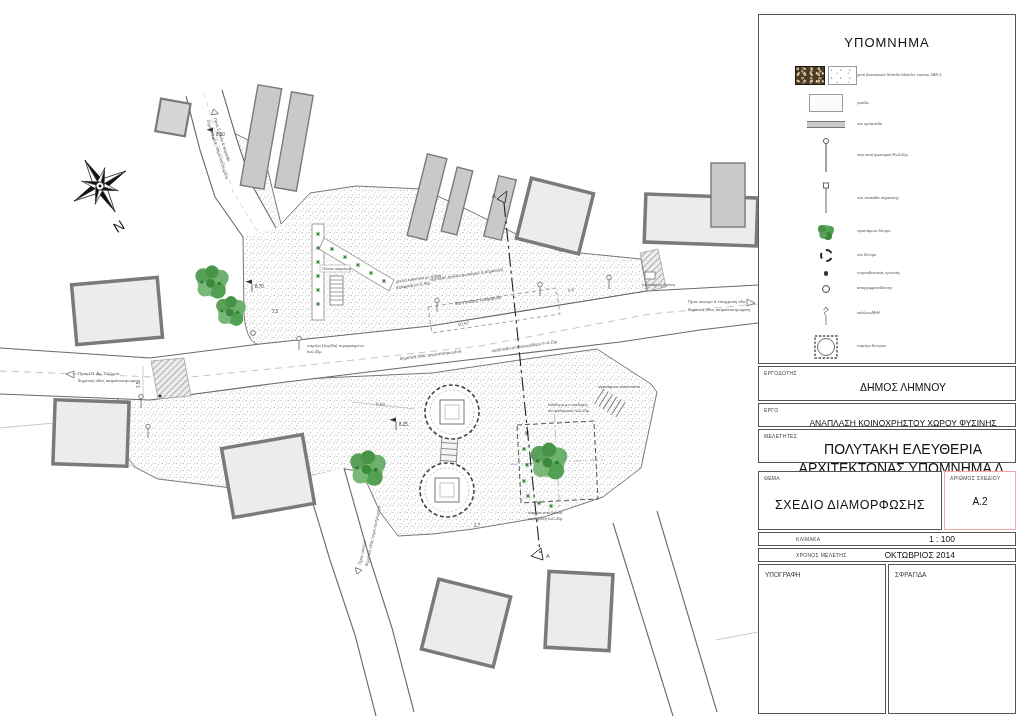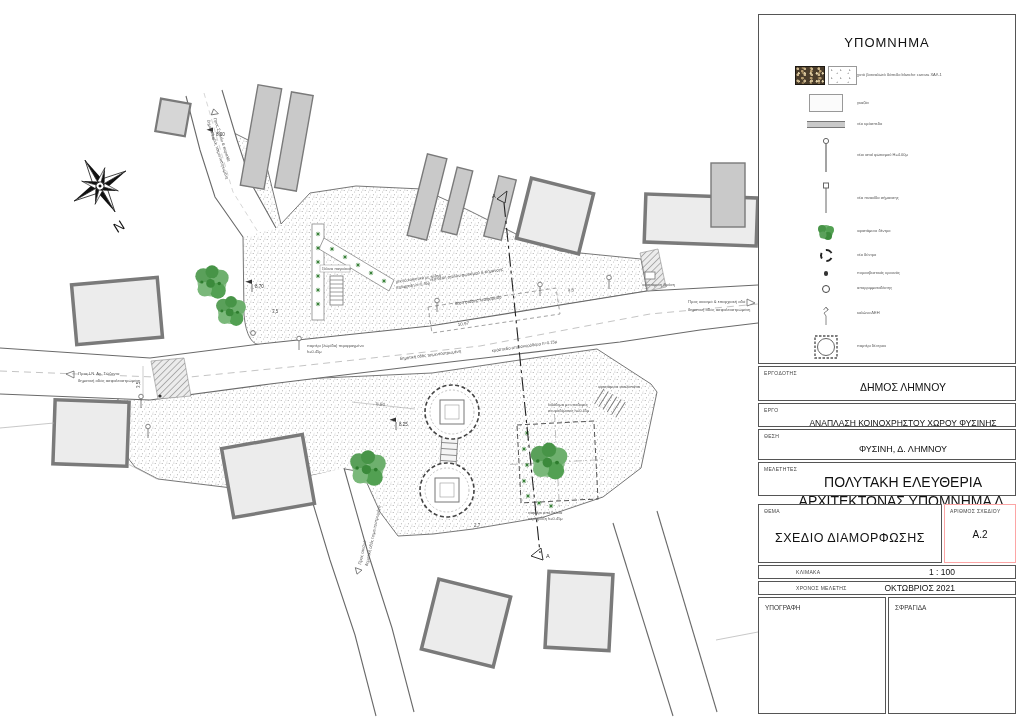--- a/index.html
+++ b/index.html
@@ -468,24 +468,20 @@
     </div>
 
     <div class="tb-row r1">
       <div class="tb-label">ΕΡΓΟΔΟΤΗΣ</div>
       <div class="tb-value">ΔΗΜΟΣ ΛΗΜΝΟΥ</div>
     </div>
     <div class="tb-row r2">
       <div class="tb-label">ΕΡΓΟ</div>
       <div class="tb-value">ΑΝΑΠΛΑΣΗ ΚΟΙΝΟΧΡΗΣΤΟΥ ΧΩΡΟΥ ΦΥΣΙΝΗΣ</div>
     </div>
-    <div class="tb-row r3">
-      <div class="tb-label">ΘΕΣΗ</div>
-      <div class="tb-value">ΦΥΣΙΝΗ, Δ. ΛΗΜΝΟΥ</div>
-    </div>
     <div class="tb-row r4">
       <div class="tb-label">ΜΕΛΕΤΗΤΕΣ</div>
       <div class="tb-value">
         <div>ΠΟΛΥΤΑΚΗ ΕΛΕΥΘΕΡΙΑ</div>
         <div>ΑΡΧΙΤΕΚΤΟΝΑΣ ΥΠΟΜΝΗΜΑ Δ. ΛΗΜΝΟΥ</div>
       </div>
     </div>
     <div class="theme-row">
       <div class="theme-box">
         <div class="tb-label">ΘΕΜΑ</div>
@@ -495,21 +491,21 @@
         <div class="tb-label">ΑΡΙΘΜΟΣ ΣΧΕΔΙΟΥ</div>
         <div class="tb-value">Α.2</div>
       </div>
     </div>
     <div class="tb-row thin">
       <div class="tb-label">ΚΛΙΜΑΚΑ</div>
       <div class="tb-value">1 : 100</div>
     </div>
     <div class="tb-row thin">
       <div class="tb-label">ΧΡΟΝΟΣ  ΜΕΛΕΤΗΣ</div>
-      <div class="tb-value">ΟΚΤΩΒΡΙΟΣ 2021</div>
+      <div class="tb-value">ΟΚΤΩΒΡΙΟΣ 2014</div>
     </div>
     <div class="sig-row">
       <div class="sig-box">
         <div class="sig-label">ΥΠΟΓΡΑΦΗ</div>
       </div>
       <div class="sig-box">
         <div class="sig-label">ΣΦΡΑΓΙΔΑ</div>
       </div>
     </div>
   </div>

